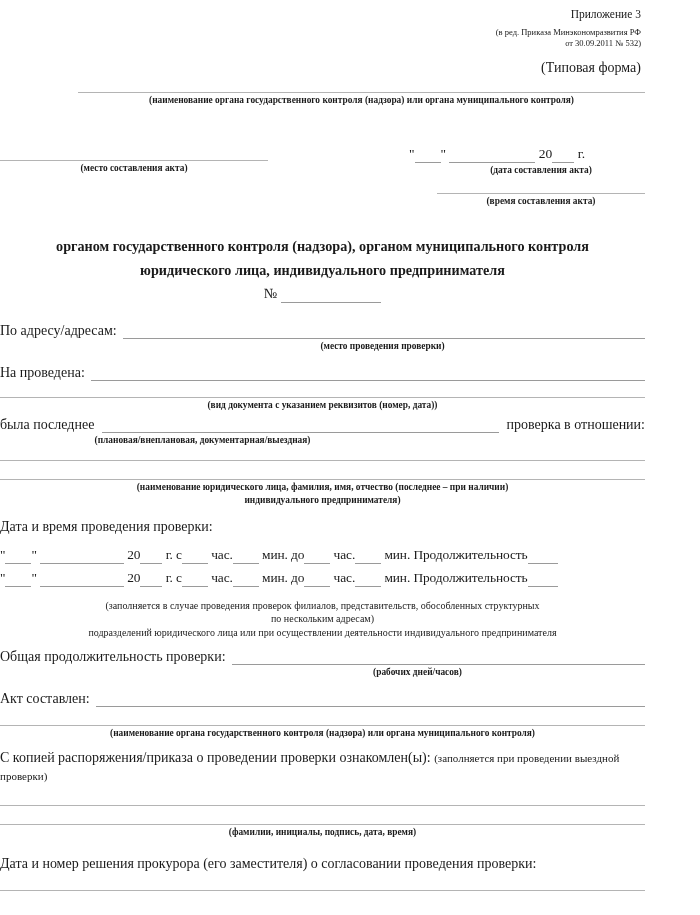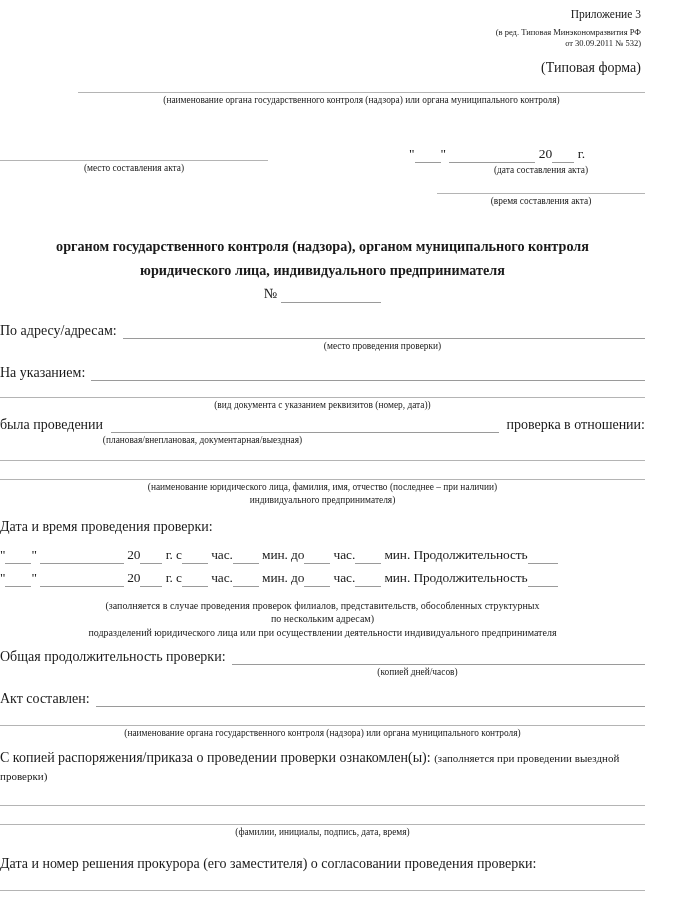--- a/index.html
+++ b/index.html
@@ -57,20 +57,21 @@
     font-size: 14px;
     margin-bottom: 16px;
   }
 
   
   .cap {
     font-size: 9.4px;
     text-align: center;
     line-height: 1.3;
     margin-top: 1px;
+    font-weight: bold;
   }
   .cap-l { font-size: 9.4px; line-height: 1.32; }
 
   
   .txt { font-size: 14px; }
 
   
   .row {
     display: flex;
     align-items: flex-end;
@@ -166,21 +167,21 @@
 </style>
 </head>
 <body>
 
 <div class="page">
   <div class="inner">
 
     <div class="hdr">
       <div class="hdr-app">Приложение 3</div>
       <div class="hdr-red">
-        <div>(в ред. Типовая Минэкономразвития РФ</div>
+        <div>(в ред. Приказа Минэкономразвития РФ</div>
         <div>от 30.09.2011 № 532)</div>
       </div>
       <div class="hdr-form">(Типовая форма)</div>
     </div>
 
     <div class="org-line rule"></div>
     <div class="org-cap cap">(наименование органа государственного контроля (надзора) или органа муниципального контроля)</div>
 
     <div class="pd">
 
@@ -219,30 +220,30 @@
     <div class="sec" style="margin-top:20px">
       <div class="row">
         <span class="lbl">По адресу/адресам:</span>
         <span class="fill"></span>
       </div>
       <div class="cap" style="text-align:center;padding-left:120px">(место проведения проверки)</div>
     </div>
 
     <div class="sec" style="margin-top:12px">
       <div class="row">
-        <span class="lbl">На указанием:</span>
+        <span class="lbl">На проведена:</span>
         <span class="fill"></span>
       </div>
       <div class="rule fullline" style="margin-top:16px"></div>
       <div class="cap">(вид документа с указанием реквизитов (номер, дата))</div>
     </div>
 
     <div class="sec" style="margin-top:6px">
       <div class="row">
-        <span class="lbl">была проведении</span>
+        <span class="lbl">была последнее</span>
         <span class="fill" style="margin:0 8px 0 2px"></span>
         <span class="lbl nowrap" style="padding-right:0">проверка в отношении:</span>
       </div>
       <div class="cap" style="text-align:center;padding-right:240px">(плановая/внеплановая, документарная/выездная)</div>
     </div>
 
     <div class="sec" style="margin-top:14px">
       <div class="rule fullline"></div>
       <div class="rule fullline" style="margin-top:18px"></div>
       <div class="cap-l cap">(наименование юридического лица, фамилия, имя, отчество (последнее – при наличии)</div>
@@ -283,21 +284,21 @@
         <div>по нескольким адресам)</div>
         <div>подразделений юридического лица или   при осуществлении деятельности индивидуального предпринимателя</div>
       </div>
     </div>
 
     <div class="sec" style="margin-top:10px">
       <div class="row">
         <span class="lbl">Общая продолжительность проверки:</span>
         <span class="fill"></span>
       </div>
-      <div class="cap" style="text-align:center;padding-left:190px">(копией дней/часов)</div>
+      <div class="cap" style="text-align:center;padding-left:190px">(рабочих дней/часов)</div>
     </div>
 
     <div class="sec" style="margin-top:12px">
       <div class="row">
         <span class="lbl">Акт составлен:</span>
         <span class="fill"></span>
       </div>
       <div class="rule fullline" style="margin-top:18px"></div>
       <div class="cap">(наименование органа государственного контроля (надзора) или органа муниципального контроля)</div>
     </div>

